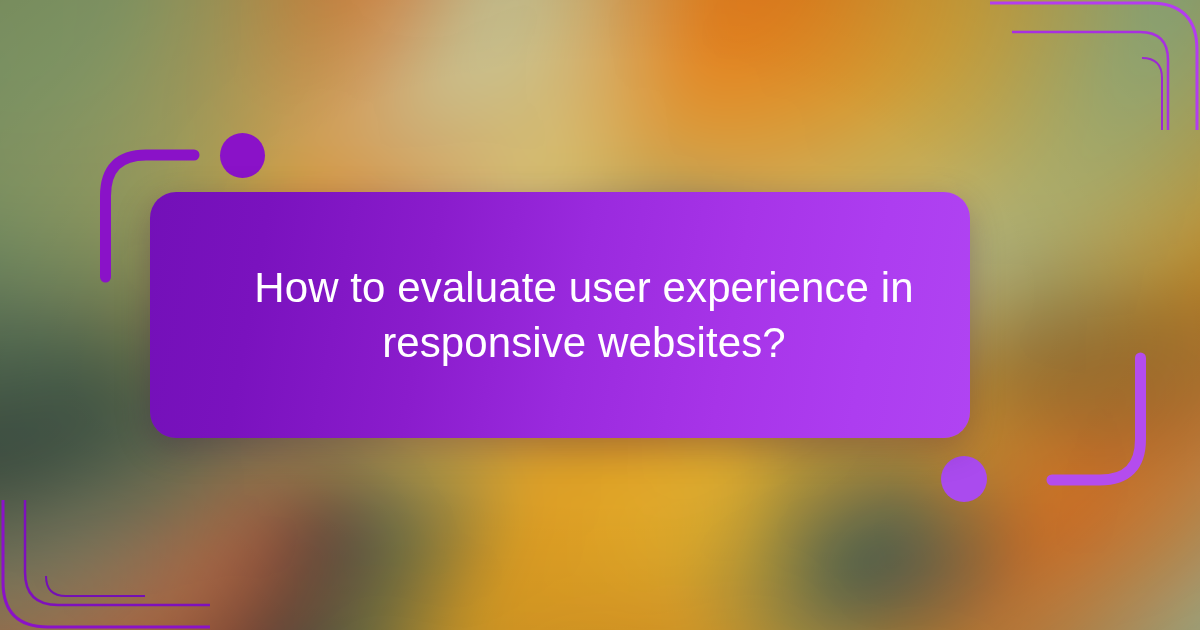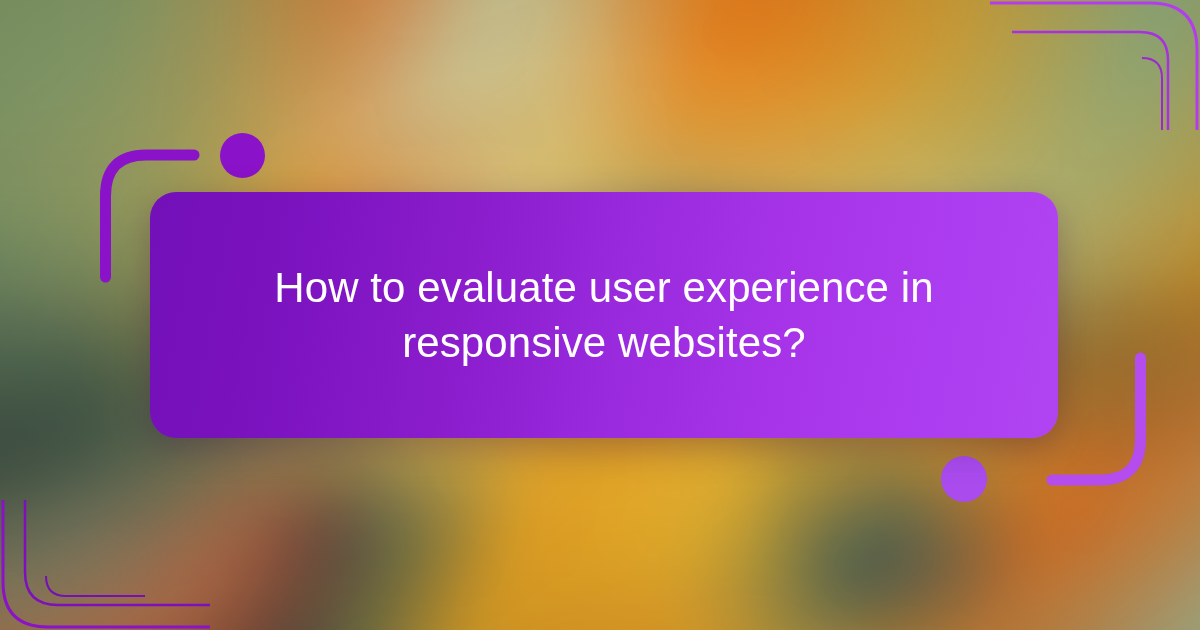--- a/index.html
+++ b/index.html
@@ -135,35 +135,35 @@
     left: 941px; top: 456px;
     width: 46px; height: 46px;
     background: #aa4bee;
   }
 
   
   #headline-card {
     position: absolute;
     left: 150px;
     top: 192px;
-    width: 908px;
+    width: 820px;
     height: 246px;
     border-radius: 26px;
     background: linear-gradient(100deg,
       #7310b8 0%,
       #7a12be 14%,
       #8a1ccc 34%,
       #9a2ade 52%,
       #a734e8 70%,
       #ad3df0 86%,
       #b044f2 100%);
     box-shadow: 0 10px 34px rgba(40,0,70,.28);
     display: flex;
     align-items: center;
-    justify-content: center;
+    justify-content: flex-end;
     box-sizing: border-box;
     padding: 10px 46px;
   }
 
   #headline-text {
     margin: 0;
     color: #ffffff;
     font-family: "Liberation Sans", sans-serif;
     font-size: 42px;
     font-weight: 400;

